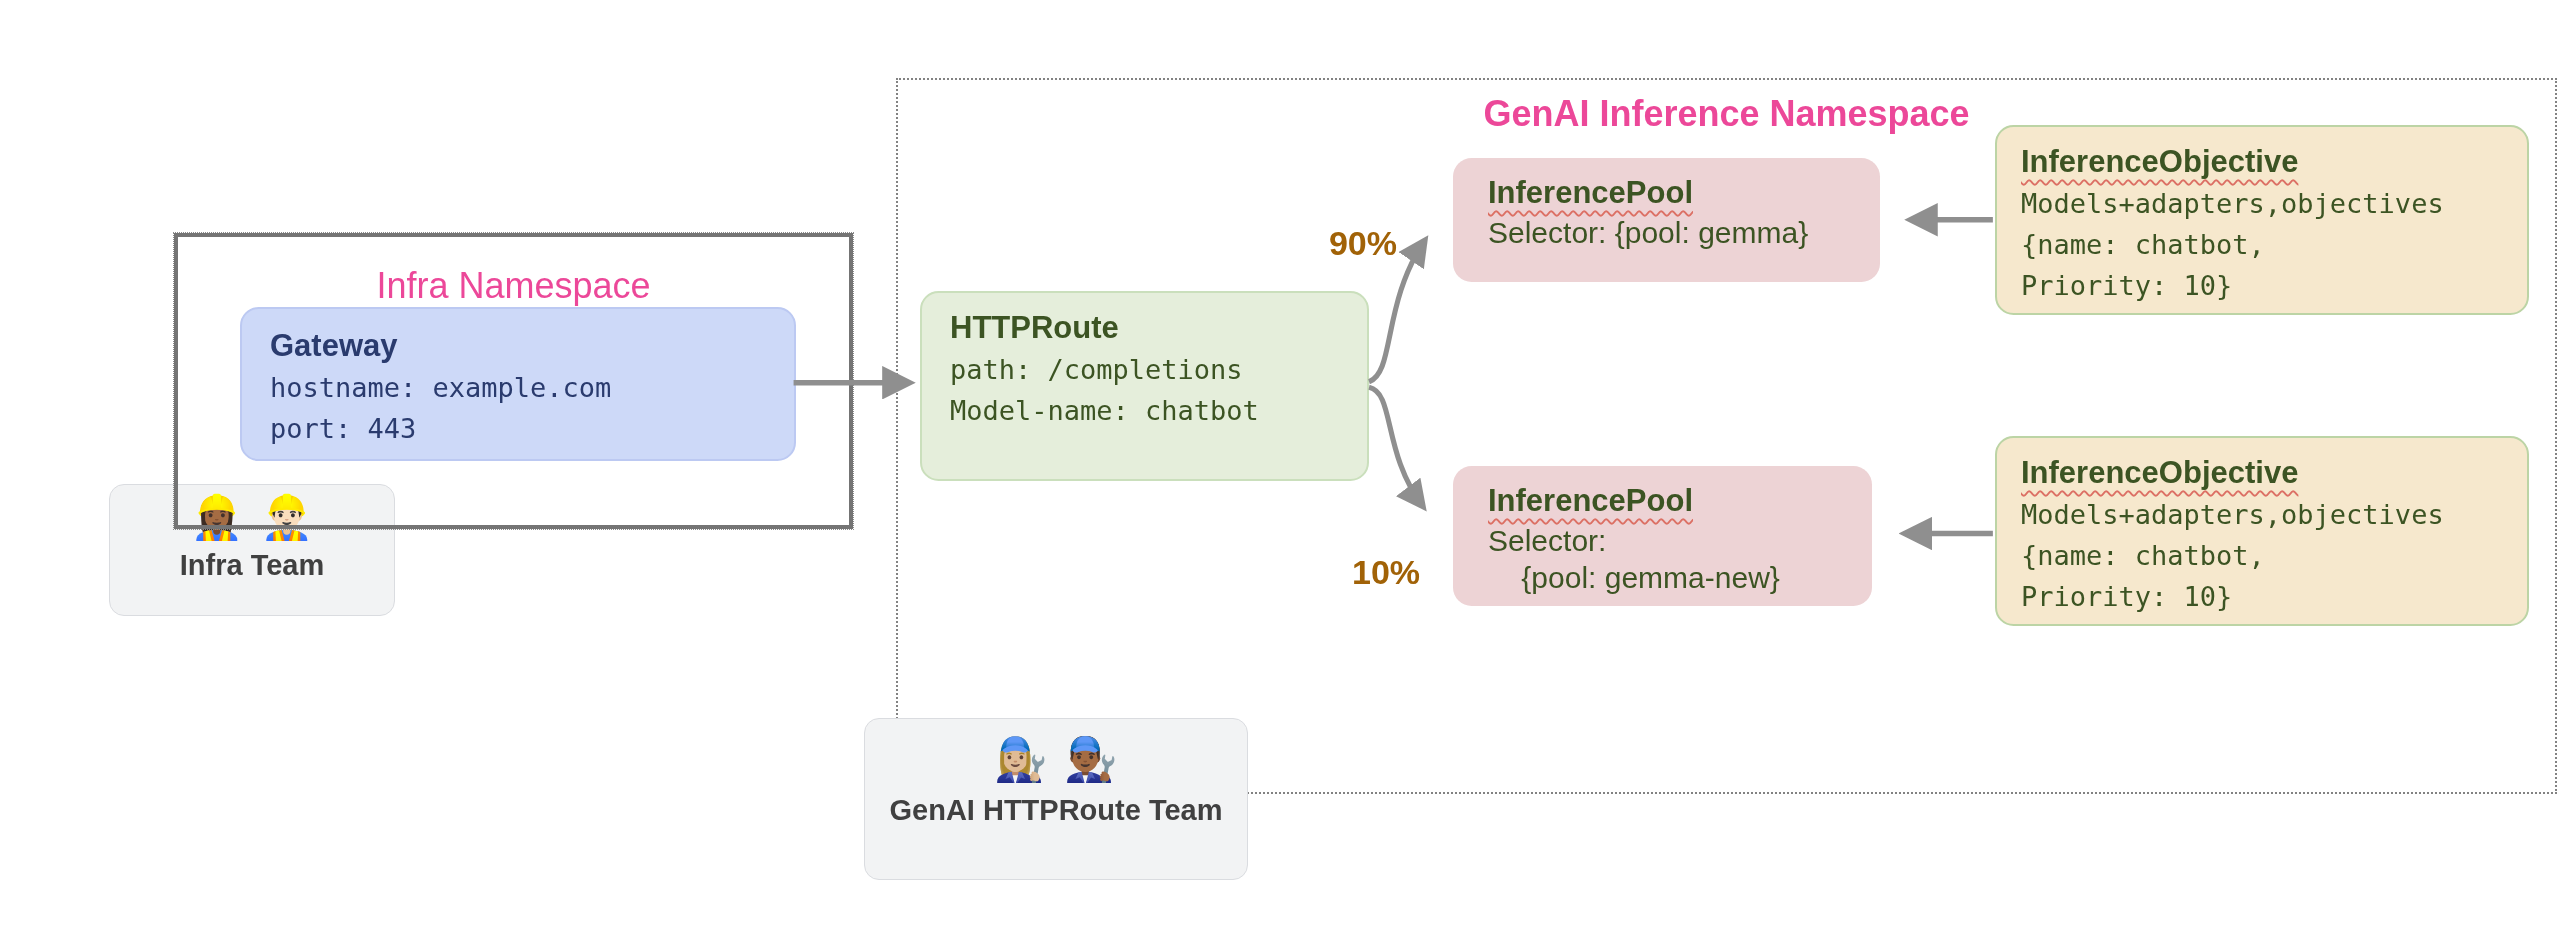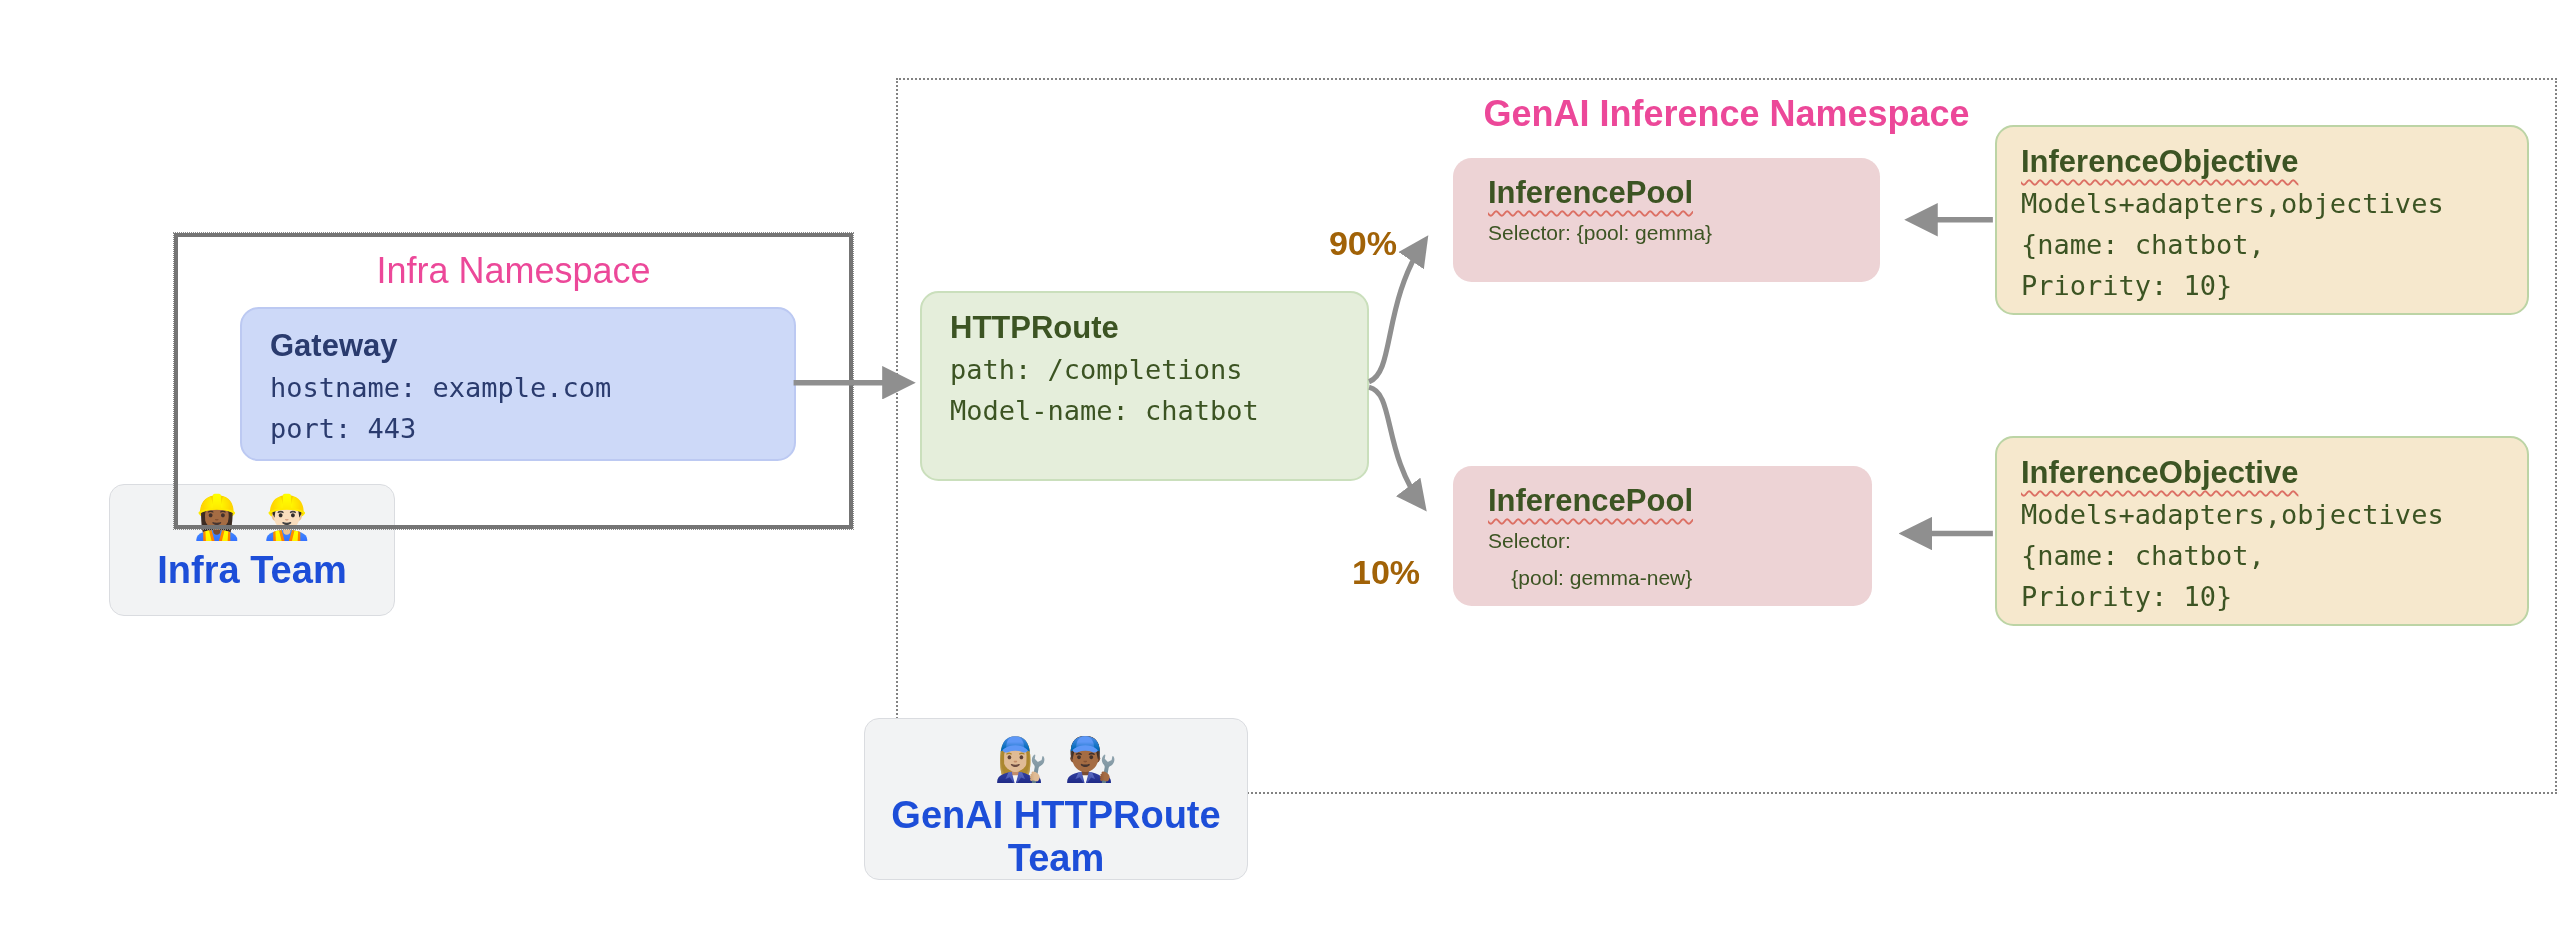--- a/index.html
+++ b/index.html
@@ -14,30 +14,30 @@
     left:896px; top:78px; width:1661px; height:716px;
     border:2.8px dotted #828282; z-index:0; background:transparent;
   }
   #infra-ns {
     left:174px; top:233px; width:679px; height:296px;
     border:4.7px solid #747474; outline:1.9px dotted #8b8b8b; outline-offset:0px;
     z-index:3; background:transparent; pointer-events:none;
   }
   .ns-title { text-align:center; color:#ec4899; font-size:36px; }
   .ns-title.genai { padding-top:13px; font-weight:bold; }
-  .ns-title.infra { padding-top:13px; font-weight:normal; }
+  .ns-title.infra { padding-top:28px; font-weight:normal; }
 
   
   .card { border-radius:18.6px; z-index:2; }
   .card-title { font-size:31px; font-weight:bold; line-height:43px; }
   .code-line {
     font-family:"DejaVu Sans Mono","Liberation Mono",monospace;
     font-size:27px; line-height:41px; white-space:pre;
   }
-  .sans-line { font-size:21px; line-height:37px; white-space:pre; }
+  .sans-line { font-size:30px; line-height:37px; white-space:pre; }
   .green-text { color:#3c5423; }
   .blue-text  { color:#2a3b6e; }
   .squiggle {
     text-decoration-line:underline; text-decoration-style:wavy;
     text-decoration-color:#dc7064; text-decoration-thickness:2.3px;
     text-underline-offset:6.5px;
   }
 
   #gateway {
     left:240px; top:307px; width:556px; height:154px;
@@ -67,21 +67,21 @@
   
   .team {
     background:#f2f3f4; border:1.9px solid #dadce0; border-radius:15px;
     text-align:center;
   }
   #team-infra { left:109px; top:484px; width:286px; height:132px; z-index:1; }
   #team-genai { left:864px; top:718px; width:384px; height:162px; z-index:2; }
   .emojis { font-size:43px; line-height:1.1; margin-top:9.3px; }
   .emojis span { margin:0 8.4px; }
   #team-genai .emojis { margin-top:17px; }
-  .team-label { font-weight:bold; font-size:38px; color:#1d4ed8; margin-top:7.5px; }
+  .team-label { font-weight:bold; font-size:29px; color:#404040; margin-top:7.5px; }
   #team-genai .team-label { margin-top:11.2px; }
 
   
   .pct {
     position:absolute; font-weight:bold; font-size:34px; color:#a16207; z-index:4;
   }
   #pct-90 { left:1300px; top:224px; width:97px; text-align:right; }
   #pct-10 { left:1352px; top:531px;margin-top:22px; }
 
   

